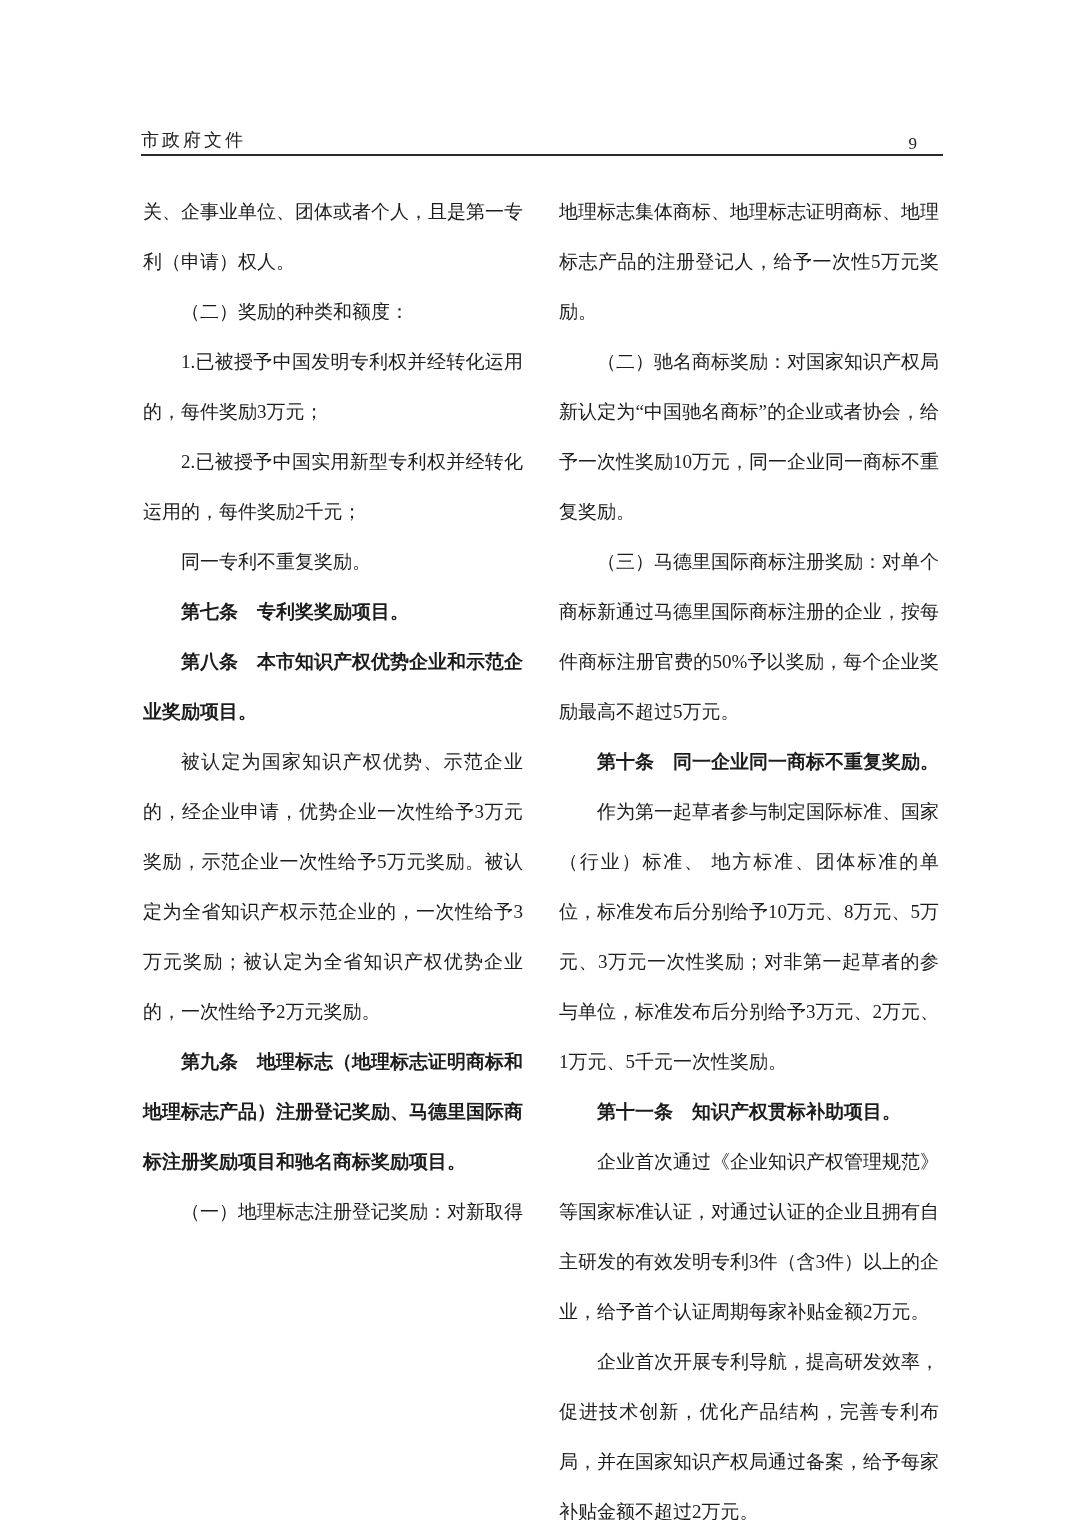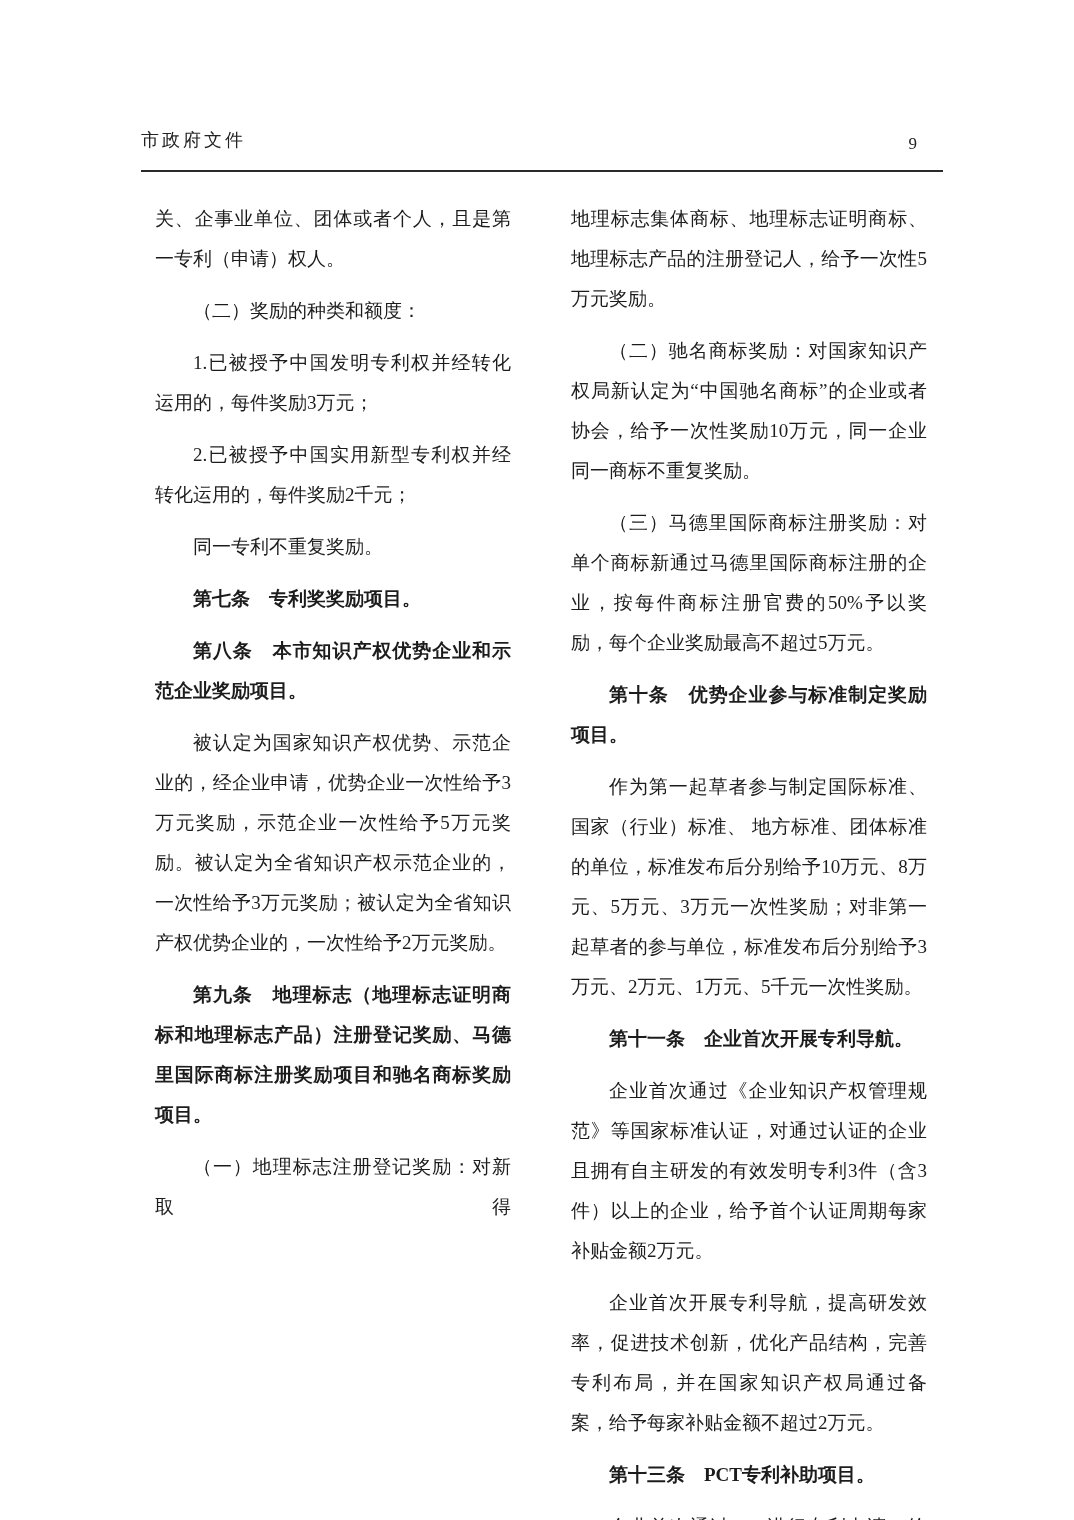--- a/index.html
+++ b/index.html
@@ -17,44 +17,44 @@
   }
   .page-header {
     position: absolute;
     left: 141px;
     top: 128px;
     width: 802px;
     display: flex;
     justify-content: space-between;
     align-items: flex-end;
     border-bottom: 2px solid #2a2a2a;
-    padding-bottom: 18px;
+    padding-bottom: 2px;
   }
   .doc-label {
     font-size: 18px;
     letter-spacing: 3px;
     color: #222;
   }
   .page-number {
     font-size: 17px;
     color: #222;
     margin-right: 26px;
     line-height: 1;
   }
   .column {
     position: absolute;
     top: 187px;
     width: 380px;
   }
   .column-left  { left: 143px; }
   .column-right { left: 559px; }
   .para {
-    margin: 12px;
+    margin: 0;
     font-size: 19px;
-    line-height: 40px;
+    line-height: 50px;
     text-align: justify;
     text-justify: inter-ideograph;
     word-break: break-all;
     overflow-wrap: anywhere;
   }
   .para.indent { text-indent: 2em; }
   .para.bold   { font-weight: 700; }
   .para.fill-last { text-align-last: justify; }
 </style>
 </head>
@@ -75,20 +75,20 @@
     <p class="para indent bold">第八条　本市知识产权优势企业和示范企业奖励项目。</p>
     <p class="para indent">被认定为国家知识产权优势、示范企业的，经企业申请，优势企业一次性给予3万元奖励，示范企业一次性给予5万元奖励。被认定为全省知识产权示范企业的，一次性给予3万元奖励；被认定为全省知识产权优势企业的，一次性给予2万元奖励。</p>
     <p class="para indent bold">第九条　地理标志（地理标志证明商标和地理标志产品）注册登记奖励、马德里国际商标注册奖励项目和驰名商标奖励项目。</p>
     <p class="para indent fill-last">（一）地理标志注册登记奖励：对新取得</p>
   </div>
 
 <div class="column column-right">
     <p class="para">地理标志集体商标、地理标志证明商标、地理标志产品的注册登记人，给予一次性5万元奖励。</p>
     <p class="para indent">（二）驰名商标奖励：对国家知识产权局新认定为“中国驰名商标”的企业或者协会，给予一次性奖励10万元，同一企业同一商标不重复奖励。</p>
     <p class="para indent">（三）马德里国际商标注册奖励：对单个商标新通过马德里国际商标注册的企业，按每件商标注册官费的50%予以奖励，每个企业奖励最高不超过5万元。</p>
-    <p class="para indent bold">第十条　优势企业参与标准制定奖励项目。</p>
+    <p class="para indent bold">第十条　同一企业同一商标不重复奖励。</p>
     <p class="para indent">作为第一起草者参与制定国际标准、国家（行业）标准、 地方标准、团体标准的单位，标准发布后分别给予10万元、8万元、5万元、3万元一次性奖励；对非第一起草者的参与单位，标准发布后分别给予3万元、2万元、1万元、5千元一次性奖励。</p>
-    <p class="para indent bold">第十一条　企业首次开展专利导航。</p>
+    <p class="para indent bold">第十一条　知识产权贯标补助项目。</p>
     <p class="para indent">企业首次通过《企业知识产权管理规范》等国家标准认证，对通过认证的企业且拥有自主研发的有效发明专利3件（含3件）以上的企业，给予首个认证周期每家补贴金额2万元。</p>
     <p class="para indent">企业首次开展专利导航，提高研发效率，促进技术创新，优化产品结构，完善专利布局，并在国家知识产权局通过备案，给予每家补贴金额不超过2万元。</p>
     <p class="para indent bold">第十三条　PCT专利补助项目。</p>
     <p class="para indent fill-last">企业首次通过PCT进行专利申请，给予每</p>
   </div>
 
 </body></html>

